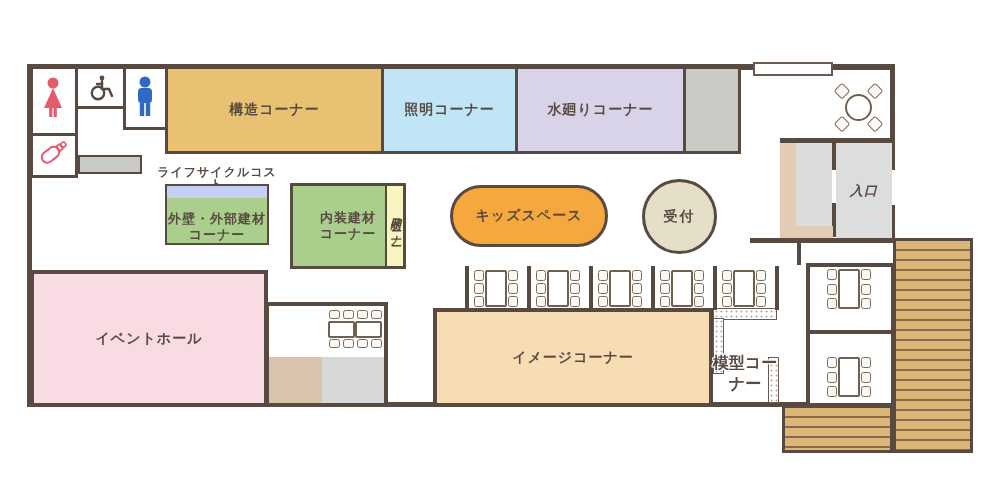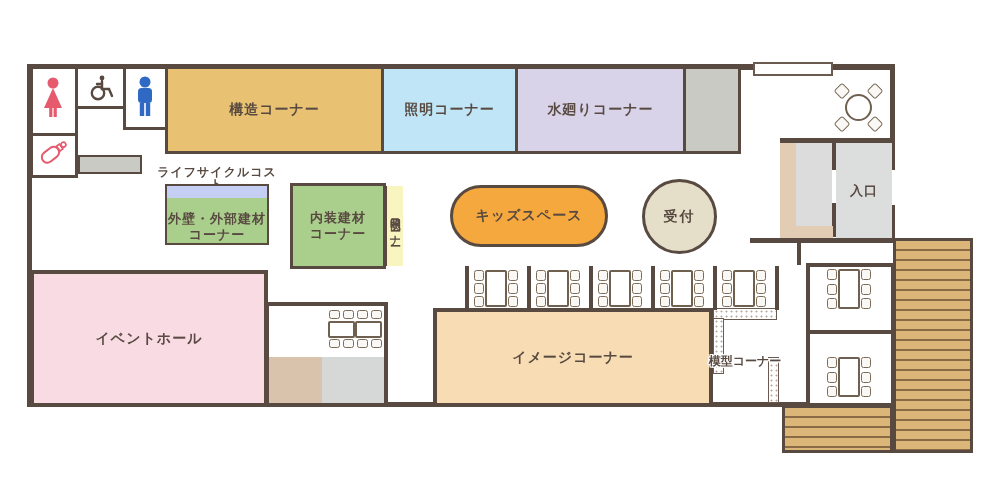--- a/index.html
+++ b/index.html
@@ -15,21 +15,21 @@
   .halo{text-shadow:-1px -1px 0 #fff,1px -1px 0 #fff,-1px 1px 0 #fff,1px 1px 0 #fff,
         0 -1px 0 #fff,0 1px 0 #fff,-1px 0 0 #fff,1px 0 0 #fff;}
   .ftable{position:absolute;background:#fff;border:2px solid #70604f;border-radius:2px;box-sizing:border-box;}
   .fchair{position:absolute;background:#faf8f4;border:1.5px solid #7b6b59;border-radius:2.5px;box-sizing:border-box;}
   .fdiamond{transform:rotate(45deg);}
   .fround{position:absolute;background:#fff;border:2px solid #70604f;border-radius:50%;box-sizing:border-box;}
   .fpart{position:absolute;background:#584a41;}
   .dotted{position:absolute;box-sizing:border-box;border:1.5px solid #6b5a4f;background-color:#fff;
           background-image:radial-gradient(circle,#b7a79e 0.9px,transparent 1.1px);background-size:5px 5px;}
   .deck{position:absolute;box-sizing:border-box;border:3px solid #584a41;}
-  .flat{position:absolute;}
+  .flat{position:absolute;font-style:italic;}
   .vtext{writing-mode:vertical-rl;text-orientation:mixed;letter-spacing:1px;}
   .icon{position:absolute;display:flex;align-items:center;justify-content:center;}
 </style>
 </head>
 <body>
 
 <div id="plan">
 
   <div class="wall" style="left:27px;top:64px;width:868px;height:6px;"></div>
   <div class="wall" style="left:27px;top:64px;width:5px;height:343px;"></div>
@@ -103,21 +103,21 @@
 
   <div class="lbl halo" style="left:155px;top:166px;width:124px;font-size:12px;line-height:12px;">
     <span>ライフサイクルコスト</span><br>
     <span>ブース</span></div>
   <div class="room thin" style="left: 165px; top: 184px; width: 104px; height: 61px; font-size: 13px; padding-top: 10px; background-color: rgb(170, 207, 140);">
     <span><span>外壁・外部建材</span><br>
     <span>コーナー</span></span>
     </div>
   <div class="flat" style="left: 167px; top: 186px; width: 100px; height: 12px; background-color: rgb(197, 207, 244);"></div>
 
-  <div class="room" style="left: 290px; top: 183px; width: 96px; height: 86px; font-size: 13px; background-color: rgb(170, 207, 140);">
+  <div class="room" style="left: 290px; top: 183px; width: 116px; height: 86px; font-size: 13px; background-color: rgb(170, 207, 140);">
     <span><span>内装建材</span><br>
     <span>コーナー</span></span>
     </div>
   <div class="flat vtext" style="left: 385px; top: 186px; width: 18px; height: 80px; border-left: 2px solid rgb(88, 74, 65); box-sizing: border-box; font-size: 11px; font-weight: bold; text-align: center; display: flex; align-items: center; justify-content: center; background-color: rgb(248, 245, 192);">
     <span>照明コーナー</span>
     </div>
 
   <div class="room" style="left: 642px; top: 179px; width: 75px; height: 75px; border-radius: 50%; letter-spacing: 2px; background-color: rgb(229, 222, 201);">
     <span>受付</span>
     </div>
@@ -140,21 +140,21 @@
   <div class="flat" style="left: 269px; top: 357px; width: 53px; height: 46px; background-color: rgb(217, 195, 172);"></div>
   <div class="flat" style="left: 322px; top: 357px; width: 62px; height: 46px; background-color: rgb(214, 215, 215);"></div>
 
   <div class="room thick" style="left: 433px; top: 308px; width: 280px; height: 99px; background-color: rgb(248, 221, 180);">
     <span>イメージコーナー</span>
     </div>
 
   <div class="dotted" style="left:713px;top:308px;width:64px;height:12px;"></div>
   <div class="dotted" style="left:713px;top:318px;width:11px;height:56px;"></div>
   <div class="dotted" style="left:768px;top:357px;width:11px;height:46px;"></div>
-  <div class="lbl halo" style="left:705px;top:353px;width:80px;font-size:12px;letter-spacing:0;">
+  <div class="lbl halo" style="left:705px;top:353px;width:80px;font-size:16px;letter-spacing:0;">
     <span>模型コーナー</span></div>
 
   <div class="room thick" style="left:806px;top:263px;width:89px;height:144px;background:#fff;"></div>
   <div class="wall" style="left:806px;top:330px;width:89px;height:4px;"></div>
 
 <div class="fpart" style="left: 465px; top: 266px; width: 4px; height: 44px;"></div>
     <div class="fpart" style="left: 527px; top: 266px; width: 4px; height: 44px;"></div>
     <div class="fpart" style="left: 589px; top: 266px; width: 4px; height: 44px;"></div>
     <div class="fpart" style="left: 651px; top: 266px; width: 4px; height: 44px;"></div>
     <div class="fpart" style="left: 713px; top: 266px; width: 4px; height: 44px;"></div>

